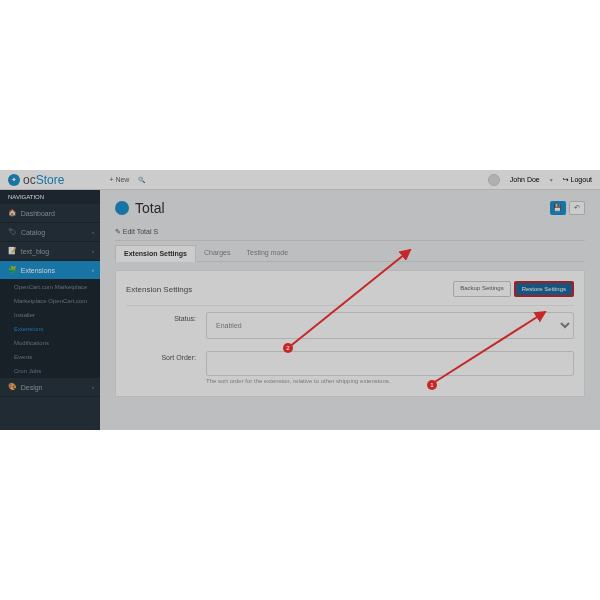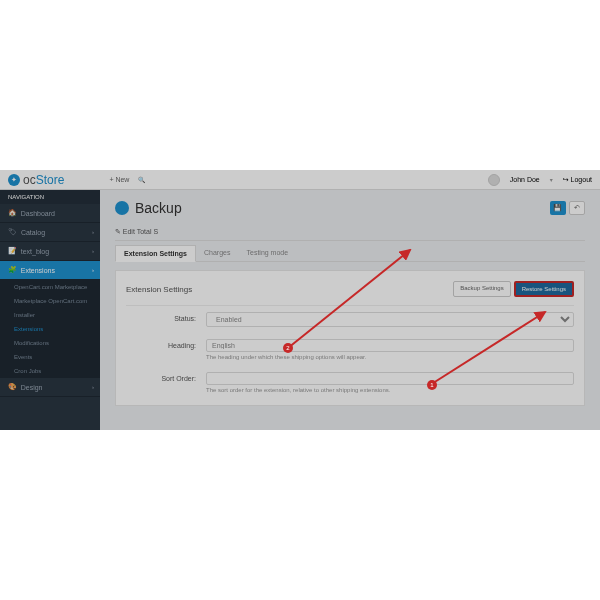--- a/index.html
+++ b/index.html
@@ -38,21 +38,21 @@
 .panel{background:#fff;border:1px solid #e5e5e5;padding:6px 10px;margin-top:8px}
 .panel-head{display:flex;align-items:center;padding:4px 0 8px;border-bottom:1px solid #eee}
 .panel-title{font-size:8px;color:#555}
 .panel-btns{margin-left:auto;display:flex;gap:3px}
 .pbtn{padding:3px 6px;font-size:6px;border-radius:2px;cursor:pointer}
 .pbtn.backup{background:#fff;border:1px solid #ccc;color:#666}
 .pbtn.restore{background:#1e6a9e;color:#fff;border:2px solid #c62828}
 .form-row{display:flex;align-items:flex-start;padding:6px 0}
 .form-label{width:80px;text-align:right;padding-right:10px;font-size:7px;color:#555;padding-top:3px}
 .form-field{flex:1}
-.form-input{width:100%;padding:2px 5px;border:1px solid #ddd;border-radius:2px;font-size:7px;color:#888;background:#fff}
+.form-input{width:100%;padding:8px 5px;border:1px solid #ddd;border-radius:2px;font-size:7px;color:#888;background:#fff}
 .form-help{font-size:6px;color:#999;margin-top:2px}
 .modal-backdrop{position:absolute;top:170px;left:0;width:600px;height:260px;background:rgba(0,0,0,0.2)}
 .modal{position:absolute;top:185px;left:170px;width:260px;background:#fff;border-radius:3px;box-shadow:0 3px 10px rgba(0,0,0,0.3);z-index:10}
 .modal-hd{padding:8px 10px;border-bottom:1px solid #eee;display:flex;align-items:center}
 .modal-title{font-size:8px;color:#333}
 .modal-close{margin-left:auto;color:#bbb;font-size:10px;cursor:pointer}
 .modal-body{padding:10px;font-size:7px;color:#666}
 .modal-foot{padding:8px 10px;border-top:1px solid #eee;display:flex;justify-content:flex-end;gap:4px}
 .mbtn{padding:4px 8px;font-size:7px;border-radius:2px;cursor:pointer}
 .mbtn.close{background:#fff;border:1px solid #ccc;color:#555}
@@ -92,21 +92,21 @@
       <div class="nav-sub">Installer</div>
       <div class="nav-sub active">Extensions</div>
       <div class="nav-sub">Modifications</div>
       <div class="nav-sub">Events</div>
       <div class="nav-sub">Cron Jobs</div>
       <div class="nav-item">🎨 <span>Design</span><span class="chev">›</span></div>
     </div>
     <div class="content">
       <div class="page-head">
         <div class="page-icon"></div>
-        <div class="page-title">Backup</div>
+        <div class="page-title">Total</div>
         <div class="head-btns">
           <div class="hbtn">💾</div>
           <div class="hbtn grey">↶</div>
         </div>
       </div>
       <div class="edit-line">✎ Edit Total S</div>
       <div class="tabs">
         <div class="tab active">Extension Settings</div>
         <div class="tab">Charges</div>
         <div class="tab">Testing mode</div>
@@ -116,27 +116,20 @@
           <div class="panel-title">Extension Settings</div>
           <div class="panel-btns">
             <div class="pbtn backup">Backup Settings</div>
             <div class="pbtn restore">Restore Settings</div>
           </div>
         </div>
         <div class="form-row">
           <div class="form-label">Status:</div>
           <div class="form-field">
             <select class="form-input"><option>Enabled</option></select>
-          </div>
-        </div>
-        <div class="form-row">
-          <div class="form-label">Heading:</div>
-          <div class="form-field">
-            <input class="form-input" value="English" style="">
-            <div class="form-help">The heading under which these shipping options will appear.</div>
           </div>
         </div>
         <div class="form-row">
           <div class="form-label">Sort Order:</div>
           <div class="form-field">
             <input class="form-input" style="">
             <div class="form-help">The sort order for the extension, relative to other shipping extensions.</div>
           </div>
         </div>
       </div>

